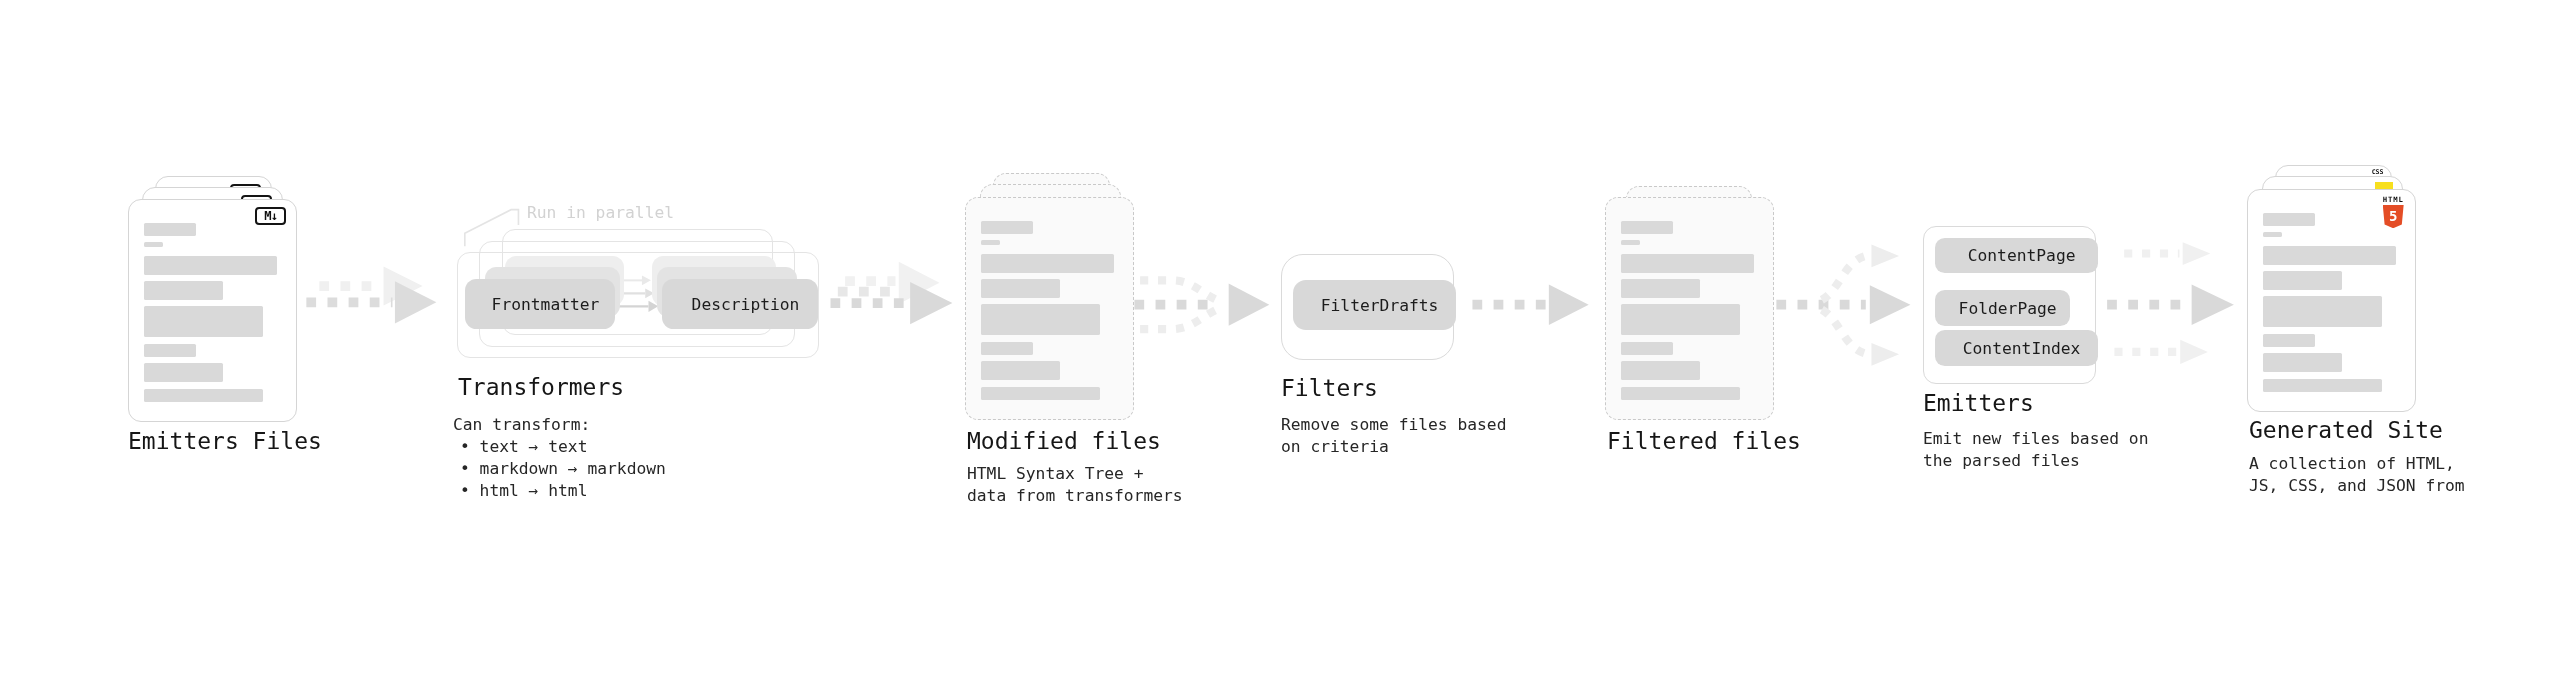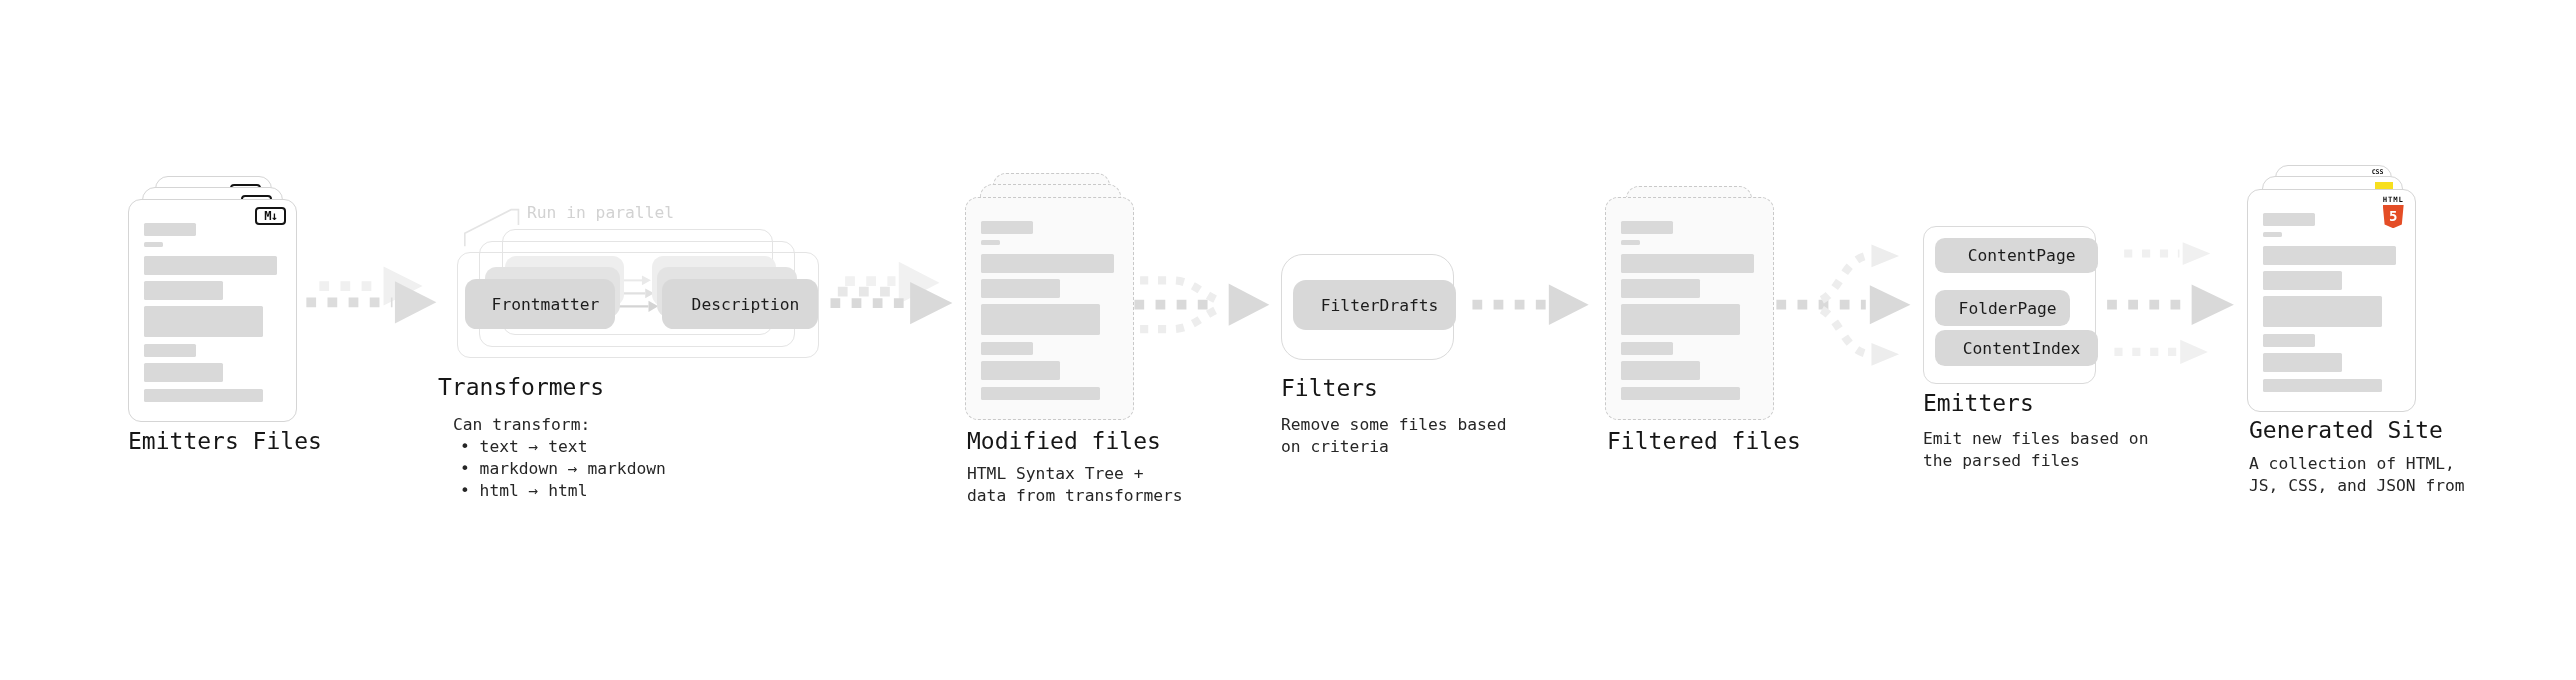--- a/index.html
+++ b/index.html
@@ -158,21 +158,21 @@
       <div class="obox" style="left:457px;top:252px;width:362px;"></div>
 
       <div class="pill ghost2" style="left:505px;top:256px;width:108px;height:50px;"></div>
       <div class="pill ghost2" style="left:652px;top:256px;width:113px;height:50px;"></div>
       <div class="pill ghost1" style="left:485px;top:267px;width:124px;height:50px;"></div>
       <div class="pill ghost1" style="left:657px;top:267px;width:129px;height:50px;"></div>
 
       <div class="pill" style="left:465px;top:279px;width:139px;height:50px;">Frontmatter</div>
       <div class="pill" style="left:662px;top:279px;width:145px;height:50px;">Description</div>
 
-      <div class="label" style="left:438px;top:375px;">Transformers</div>
+      <div class="label" style="left:458px;top:375px;">Transformers</div>
       <div class="desc" style="left:453px;top:414px;">Can transform:</div>
       <div class="bullets" style="left:460px;top:436px;">
         <div>• text → text</div>
         <div>• markdown → markdown</div>
         <div>• html → html</div>
       </div>
     </div>
 
     <div>
       <div class="card dashedc" style="left:993px;top:173px;width:115px;"></div>

